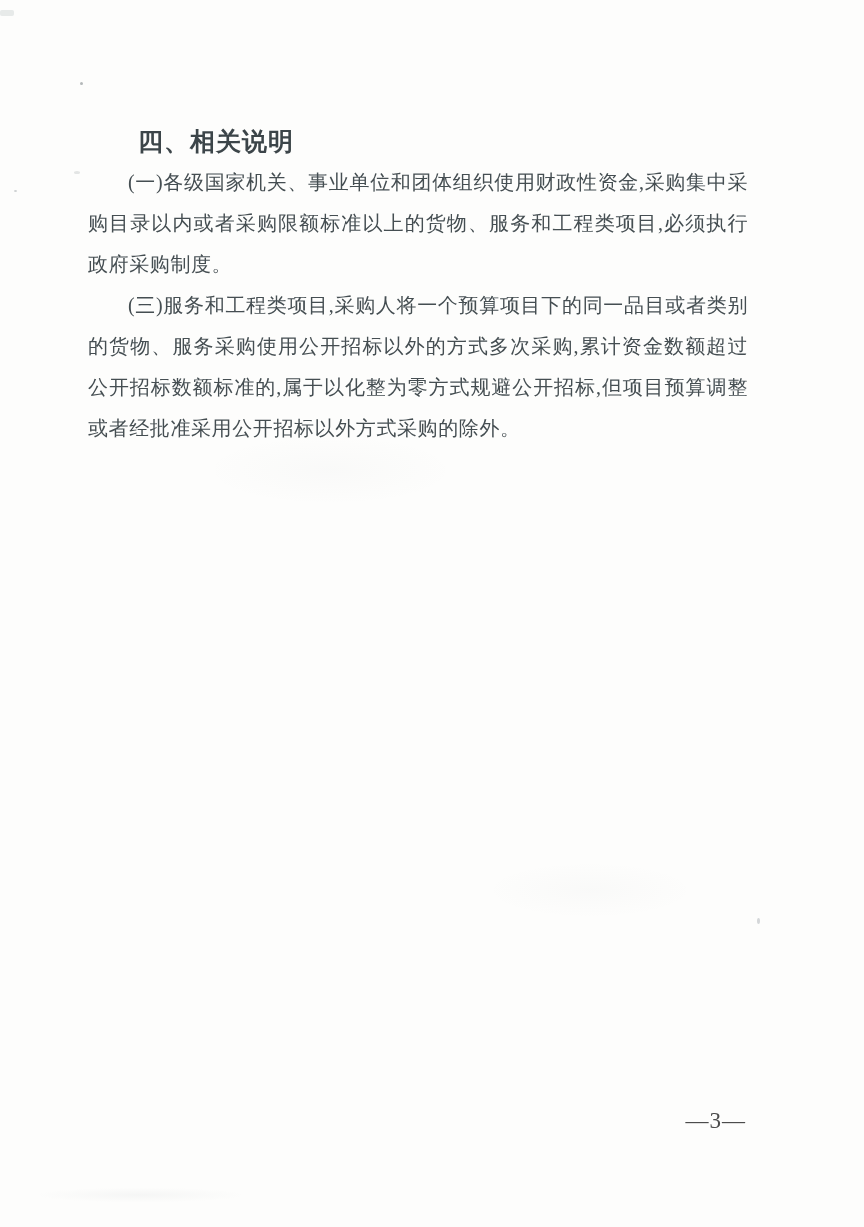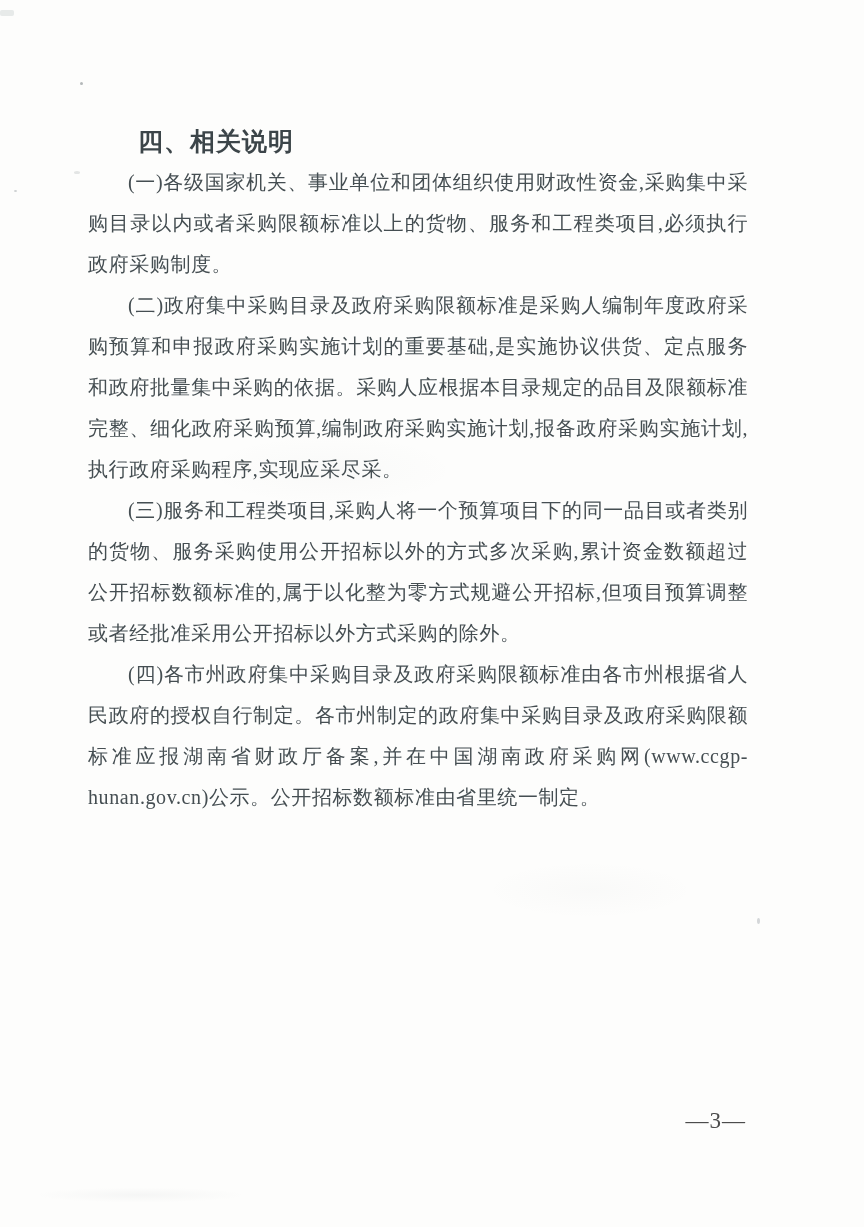--- a/index.html
+++ b/index.html
@@ -58,23 +58,21 @@
   .speck-4 { left: 0px;   top: 10px;  width: 14px; height: 6px; background: rgba(190,198,198,0.35); border-radius: 2px; }
   .speck-5 { left: 757px; top: 918px; width: 3px;  height: 6px; background: rgba(120,130,135,0.3); }
 </style>
 </head>
 <body>
 
 <div class="page">
   <div class="content">
     <h2 class="heading">四、相关说明</h2>
     <p class="para">(一)各级国家机关、事业单位和团体组织使用财政性资金,采购集中采购目录以内或者采购限额标准以上的货物、服务和工程类项目,必须执行政府采购制度。</p>
-    <p class="para">(二)政府集中采购目录及政府采购限额标准是采购人编制年度政府采购预算和申报政府采购实施计划的重要基础,是实施协议供货、定点服务和政府批量集中采购的依据。采购人应根据本目录规定的品目及限额标准完整、细化政府采购预算,编制政府采购实施计划,报备政府采购实施计划,执行政府采购程序,实现应采尽采。</p>
     <p class="para">(三)服务和工程类项目,采购人将一个预算项目下的同一品目或者类别的货物、服务采购使用公开招标以外的方式多次采购,累计资金数额超过公开招标数额标准的,属于以化整为零方式规避公开招标,但项目预算调整或者经批准采用公开招标以外方式采购的除外。</p>
-    <p class="para">(四)各市州政府集中采购目录及政府采购限额标准由各市州根据省人民政府的授权自行制定。各市州制定的政府集中采购目录及政府采购限额标准应报湖南省财政厅备案,并在中国湖南政府采购网(www.ccgp-hunan.gov.cn)公示。公开招标数额标准由省里统一制定。</p>
   </div>
 
   <div class="page-num">—3—</div>
 
   <div class="speck speck-1"></div>
   <div class="speck speck-2"></div>
   <div class="speck speck-3"></div>
   <div class="speck speck-4"></div>
   <div class="speck speck-5"></div>
 </div>

